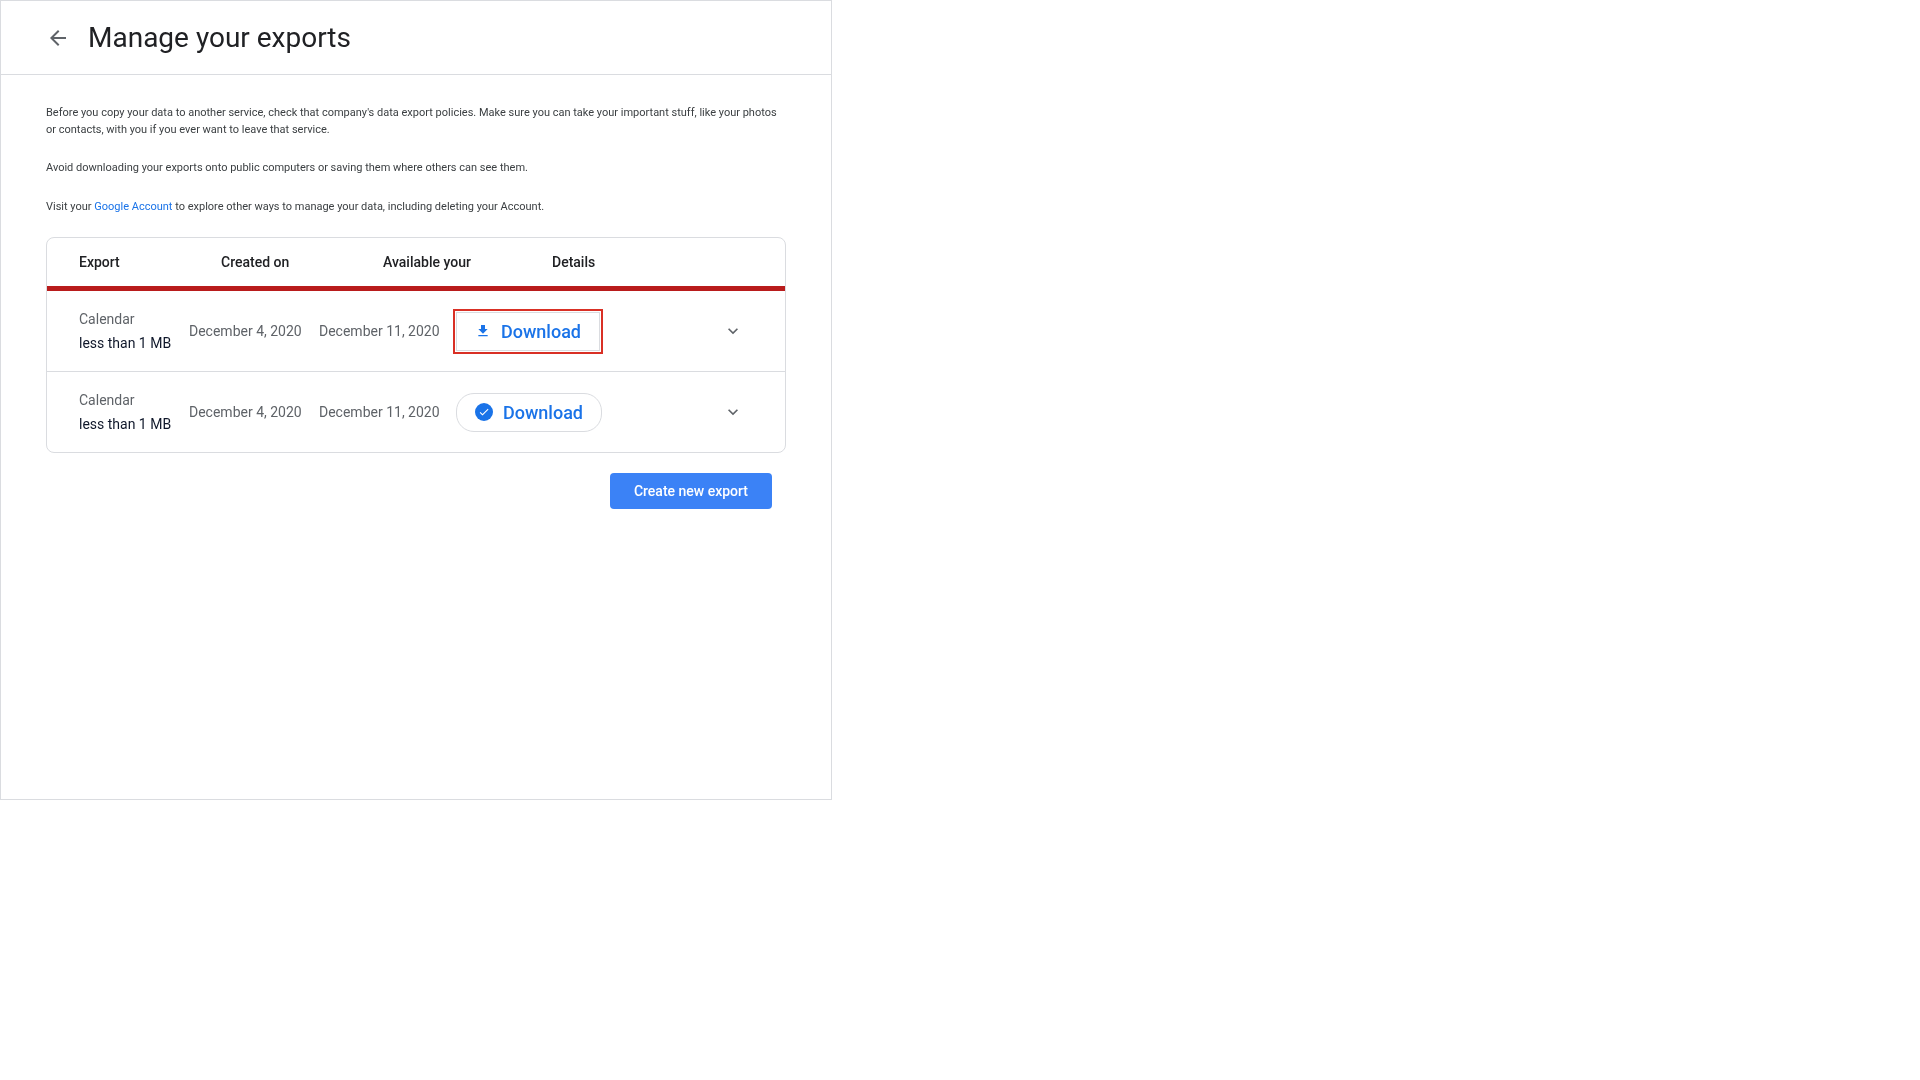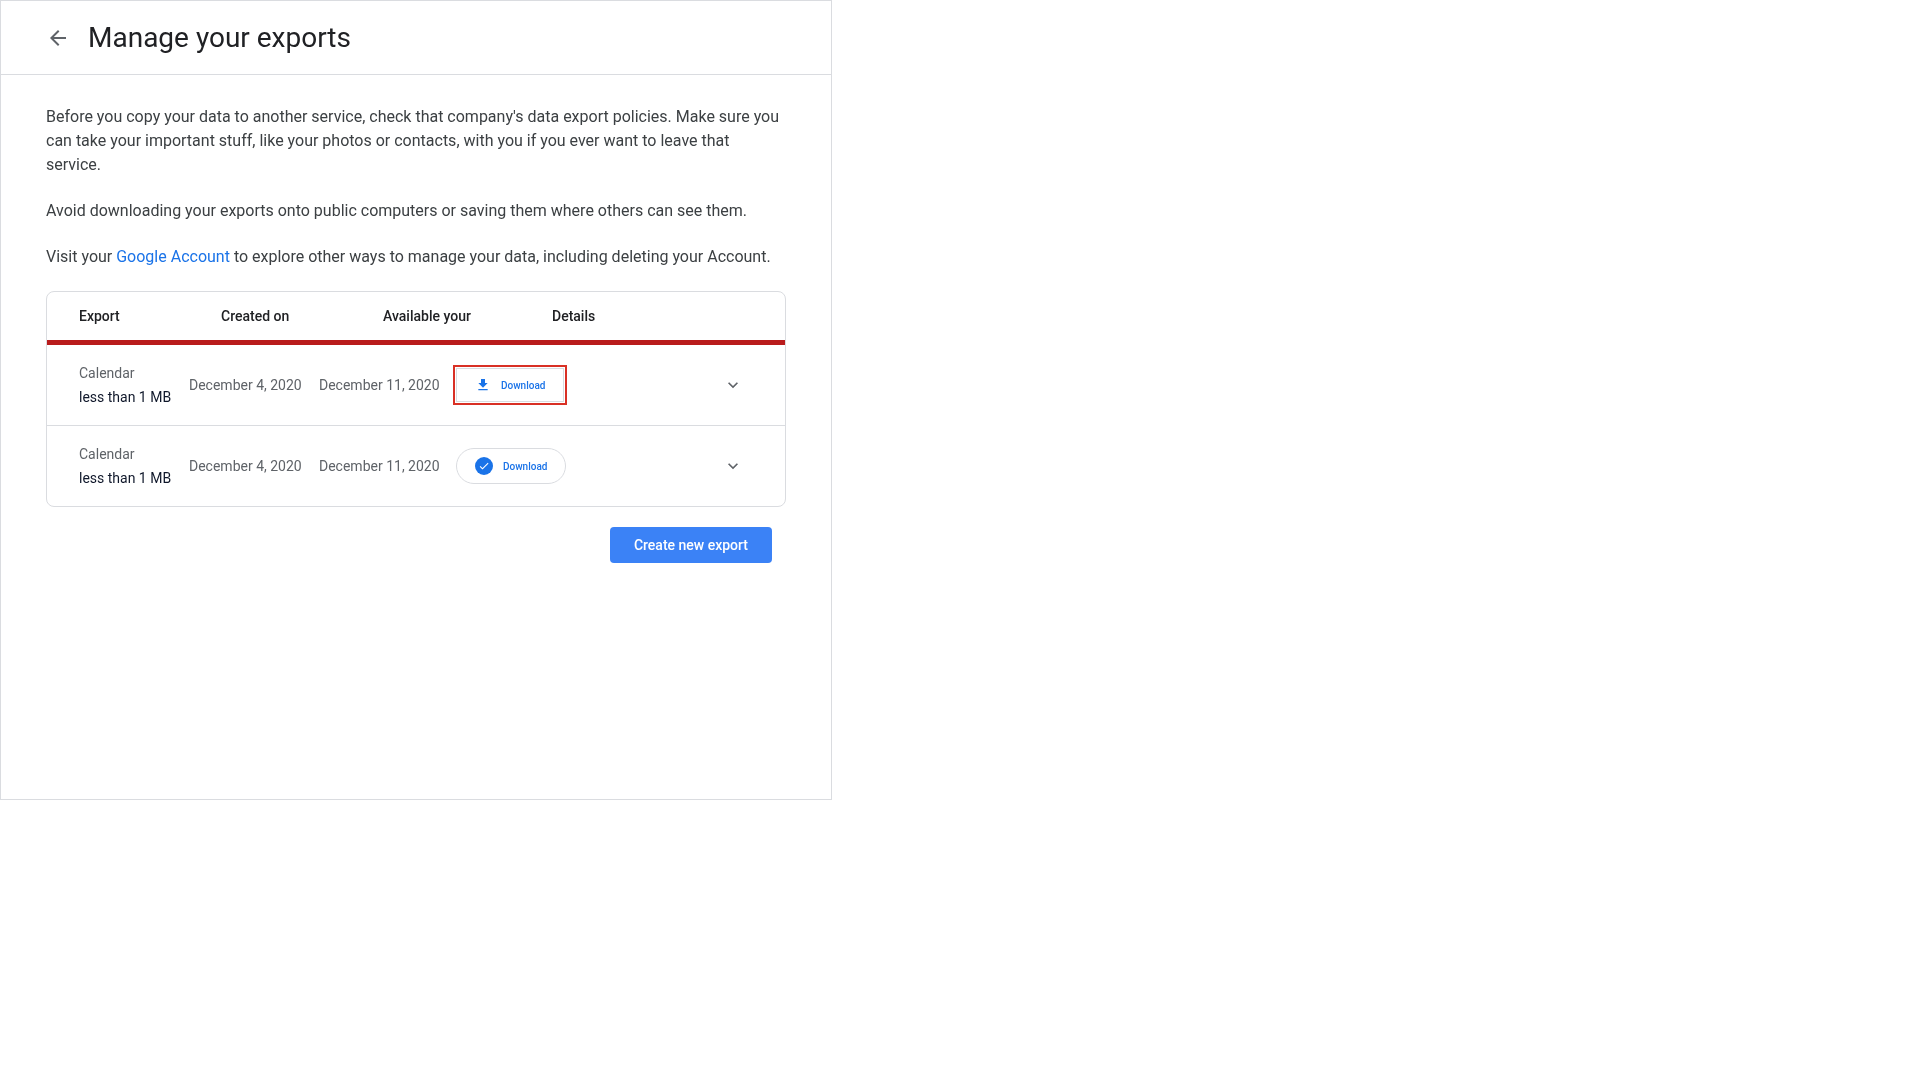--- a/index.html
+++ b/index.html
@@ -36,21 +36,21 @@
     }
     .page-title {
       font-size: 28px;
       font-weight: 400;
       color: #202124;
     }
     .content {
       padding: 30px 45px 30px 45px;
     }
     .intro-text {
-      font-size: 16px;
+      font-size: 11px;
       line-height: 1.5;
       color: #3c4043;
       margin-bottom: 22px;
     }
     .link {
       color: #1a73e8;
       text-decoration: none;
       cursor: pointer;
     }
     .exports-table {
@@ -111,21 +111,21 @@
     }
     .download-btn {
       display: inline-flex;
       align-items: center;
       gap: 10px;
       padding: 8px 18px;
       border: 1px solid #dadce0;
       border-radius: 18px;
       background: #fff;
       color: #1a73e8;
-      font-size: 10px;
+      font-size: 18px;
       font-weight: 500;
       cursor: pointer;
       font-family: inherit;
     }
     .download-btn.highlighted {
       outline: 2px solid #d93025;
       outline-offset: 1px;
       border-radius: 0;
     }
     .download-icon {

